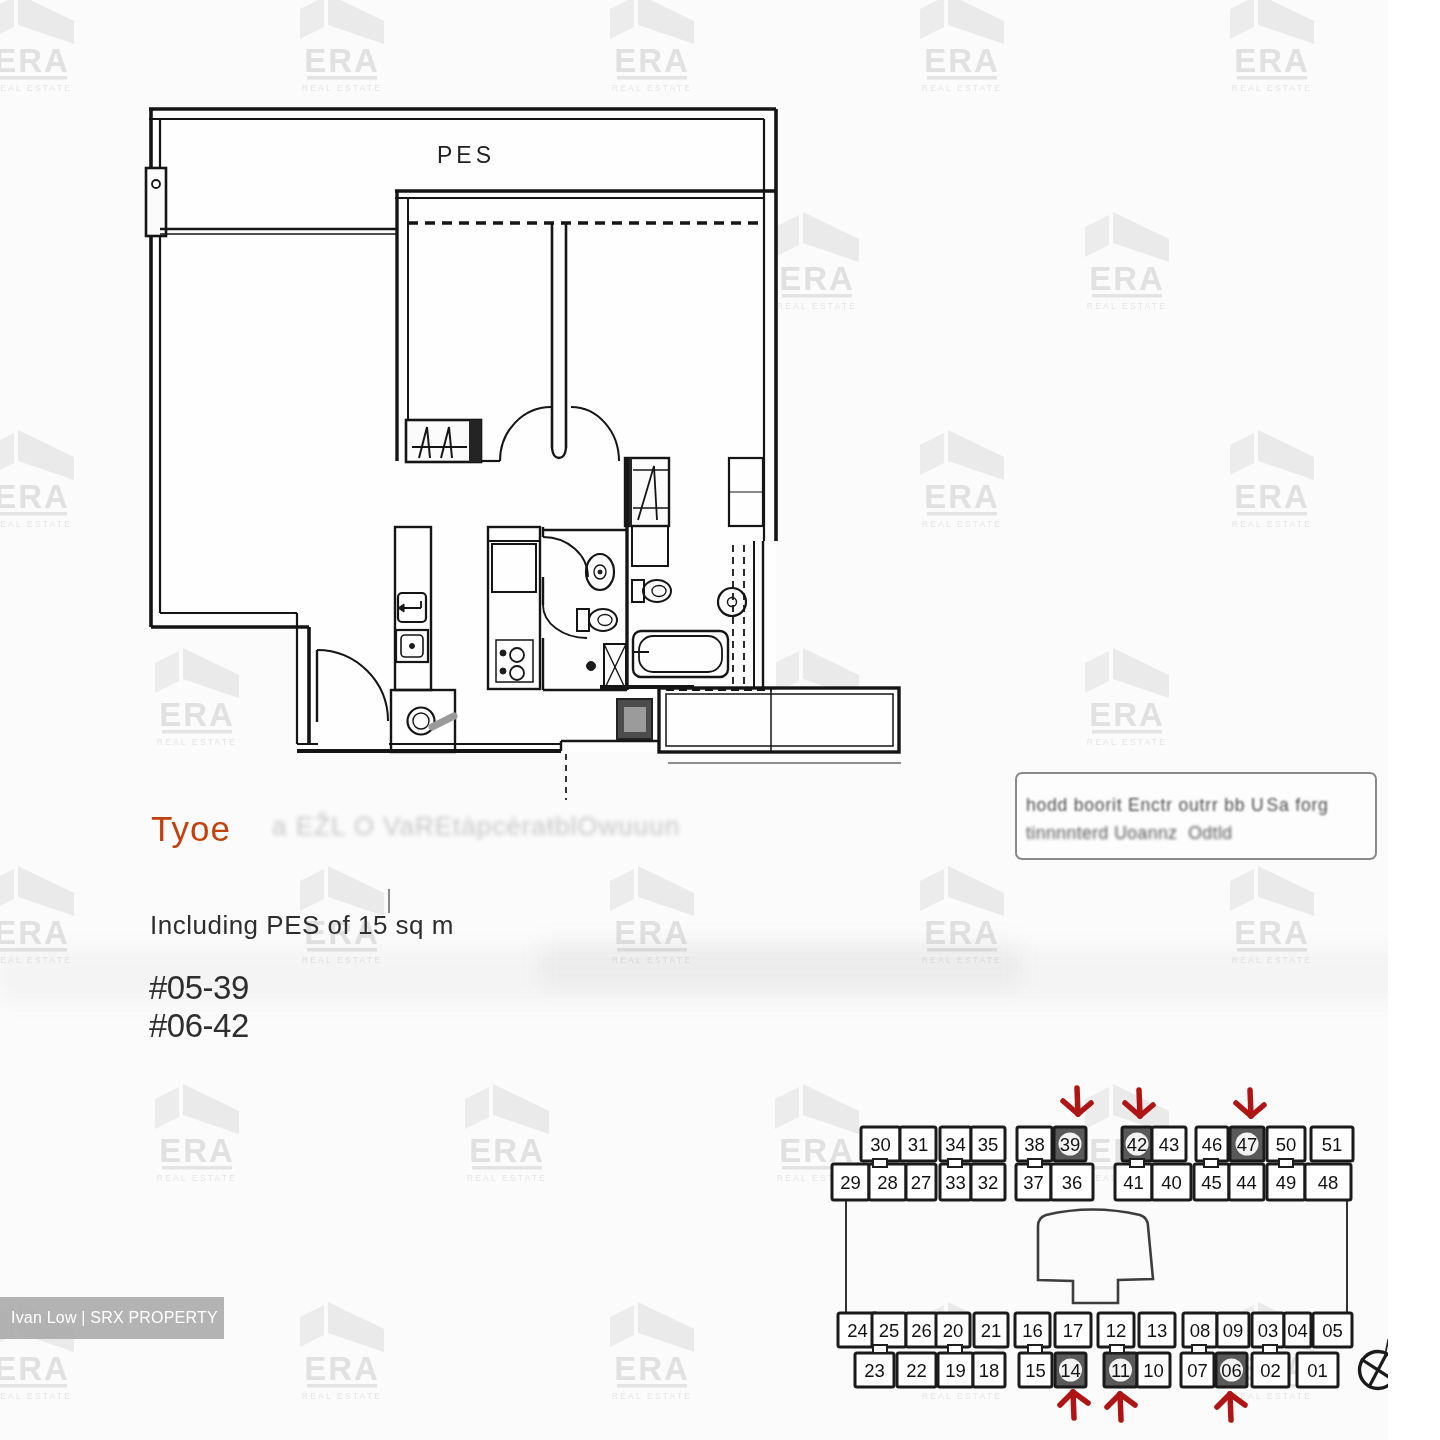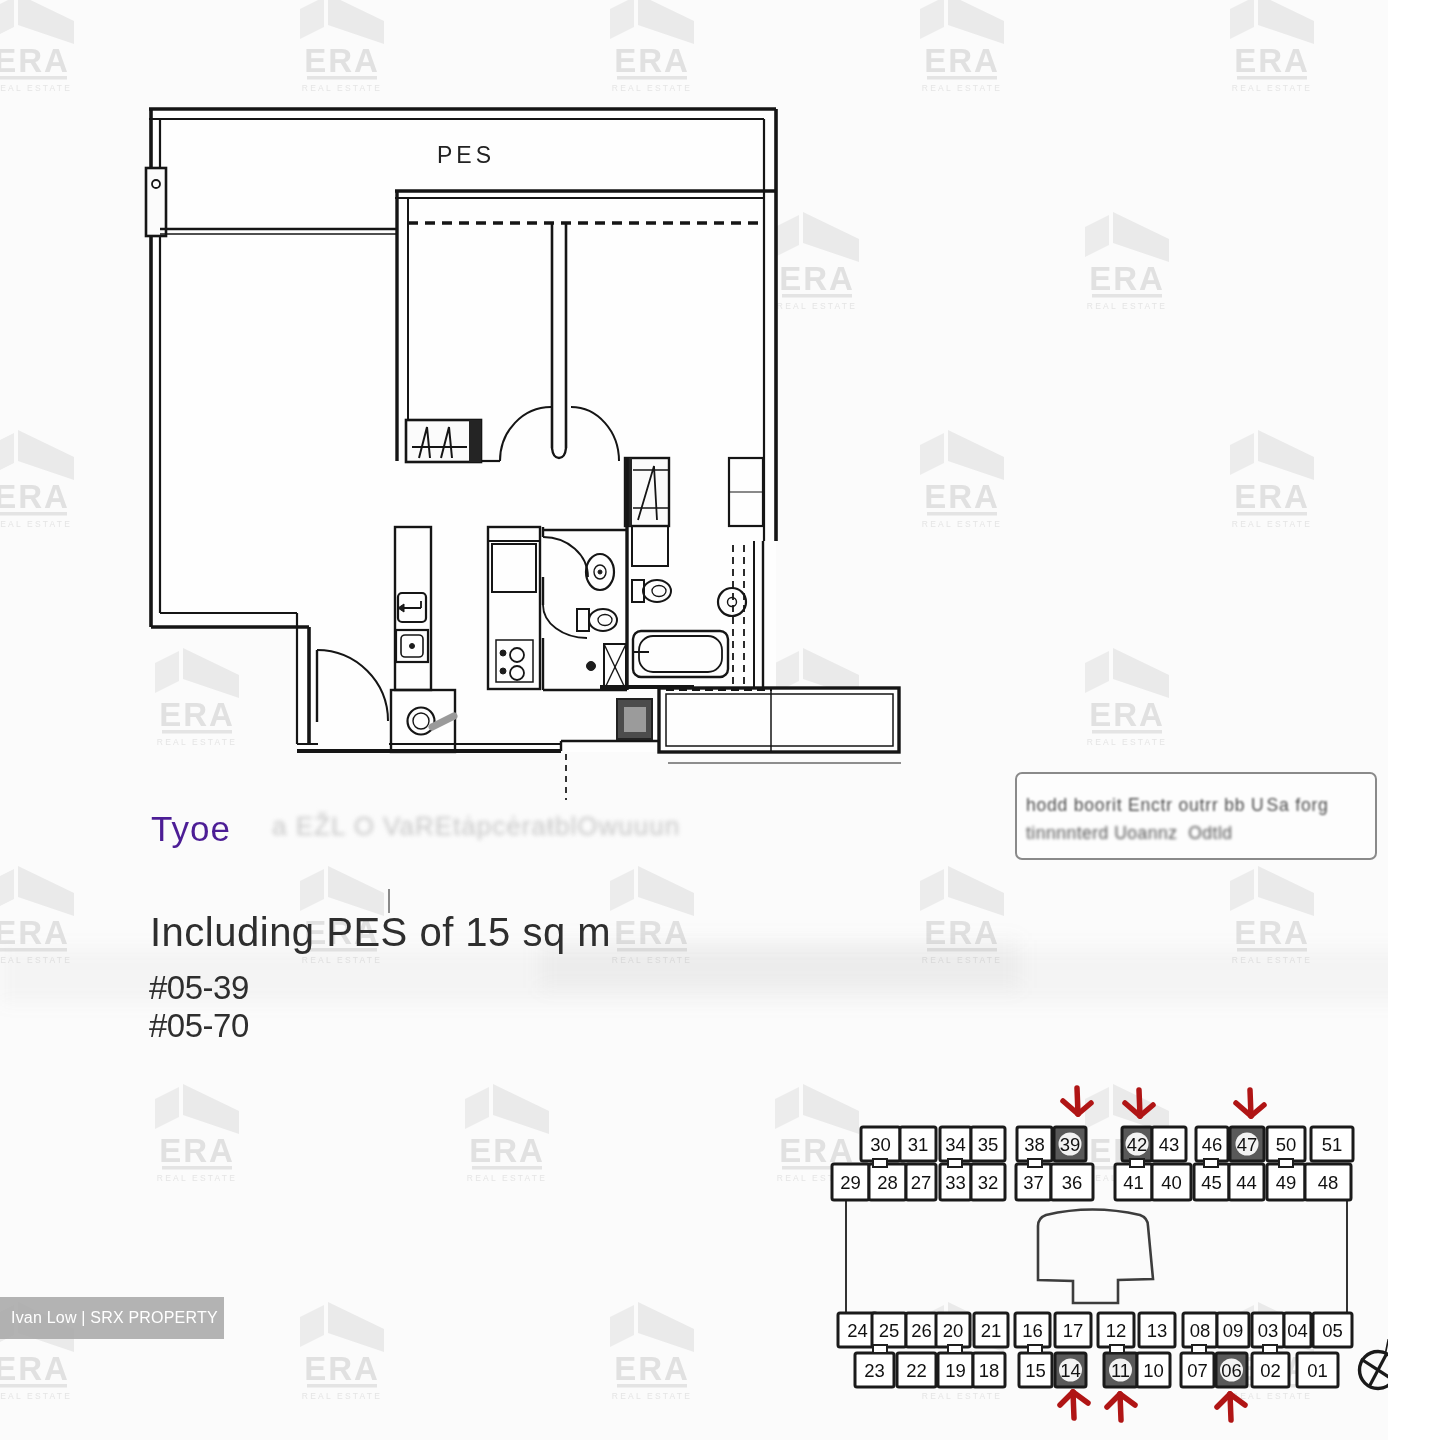--- a/index.html
+++ b/index.html
@@ -159,26 +159,26 @@
 <rect x="492" y="544" width="44" height="48" stroke="#151515" stroke-width="2.0" fill="none"></rect>
 <rect x="496" y="640" width="37" height="42" stroke="#151515" stroke-width="1.5" fill="none"></rect>
 <circle cx="517" cy="655" r="7" stroke="#151515" stroke-width="1.8" fill="none"></circle>
 <circle cx="517" cy="673" r="7" stroke="#151515" stroke-width="1.8" fill="none"></circle>
 <circle cx="503" cy="653" r="3" stroke="#1c1c1c" stroke-width="1" fill="#1c1c1c"></circle>
 <circle cx="503" cy="671" r="3" stroke="#1c1c1c" stroke-width="1" fill="#1c1c1c"></circle>
 </svg>
 
 <div class="abs" style="left:437px;top:142px;font-size:23px;letter-spacing:4px;color:#222;">PES</div>
 
-<div class="abs" style="left:151px;top:809px;font-size:35px;color:#4c1d95;letter-spacing:1px;">Tyoe</div>
+<div class="abs" style="left:151px;top:809px;font-size:35px;color:#c2410c;letter-spacing:1px;">Tyoe</div>
 <div class="abs" style="left:272px;top:811px;font-size:26px;color:#c6c6c6;letter-spacing:1px;filter:blur(2px);white-space:nowrap;">a EŽL O VaREtȧpcėraŧblOwuuun</div>
 
-<div class="abs" style="left:150px;top:910px;font-size:40px;color:#2e2e2e;letter-spacing:0.5px;white-space:nowrap;">Including PES of 15 sq m</div>
+<div class="abs" style="left:150px;top:910px;font-size:26px;color:#2e2e2e;letter-spacing:0.5px;white-space:nowrap;">Including PES of 15 sq m</div>
 <div class="abs" style="left:149px;top:969px;font-size:33px;color:#2e2e2e;letter-spacing:-0.5px;">#05-39</div>
-<div class="abs" style="left:149px;top:1007px;font-size:33px;color:#2e2e2e;letter-spacing:-0.5px;">#05-70</div>
+<div class="abs" style="left:149px;top:1007px;font-size:33px;color:#2e2e2e;letter-spacing:-0.5px;">#06-42</div>
 
 <div class="abs" style="left:1015px;top:772px;width:358px;height:84px;border:2.5px solid #8a8a8a;border-radius:7px;background:#fdfdfd;"></div>
 <div class="abs" style="left:1026px;top:795px;font-size:17.5px;color:#4a4a4a;filter:blur(1.2px);white-space:nowrap;letter-spacing:0.8px;">hodd boorit Enctr outrr bb U Sa forg</div>
 <div class="abs" style="left:1026px;top:823px;font-size:17.5px;color:#555;filter:blur(1.4px);white-space:nowrap;letter-spacing:0.5px;">tinnnnterd Uoannz&nbsp; Odtld</div>
 
 <div class="abs" style="left:0px;top:1297px;width:224px;height:42px;background:rgba(168,168,168,0.88);"></div>
 <div class="abs" style="left:11px;top:1309px;font-size:16px;color:#fff;letter-spacing:0.2px;">Ivan Low | SRX PROPERTY</div>
 <div class="abs" style="left:388px;top:889px;width:2px;height:24px;background:#8a8a8a;"></div>
     <svg class="abs" style="left:0;top:0" width="1440" height="1440" viewBox="0 0 1440 1440">
 <line x1="846" y1="1200" x2="846" y2="1318" stroke="#333" stroke-width="2"></line>

